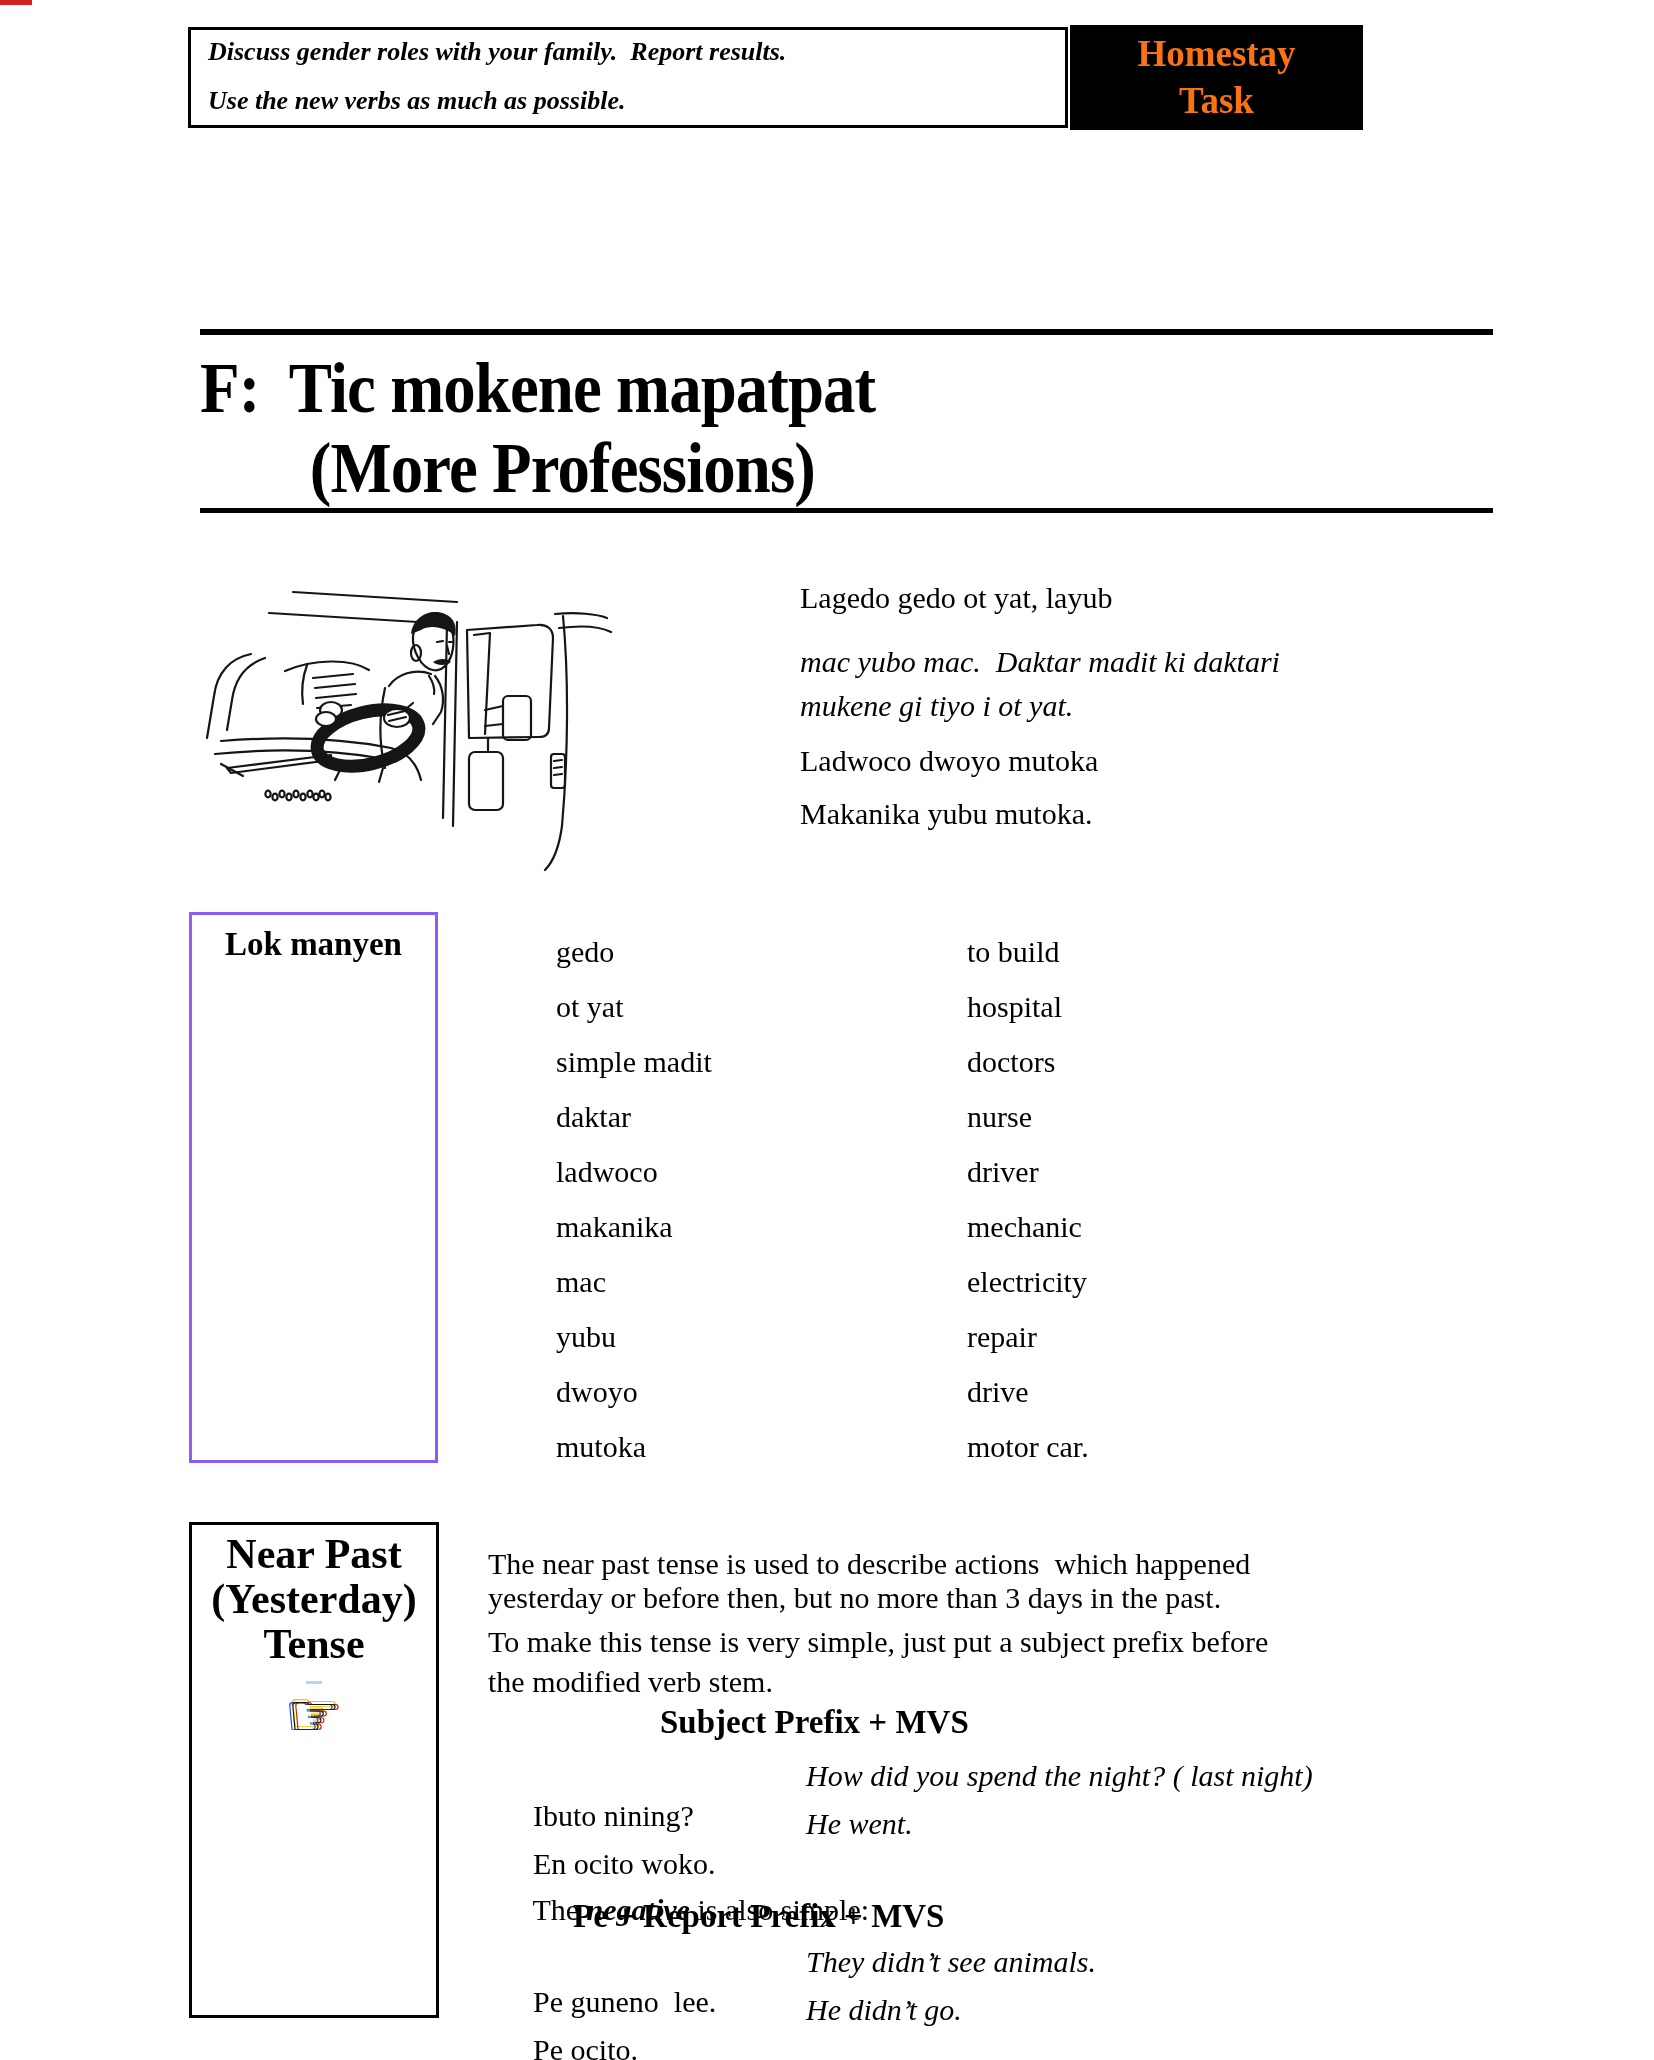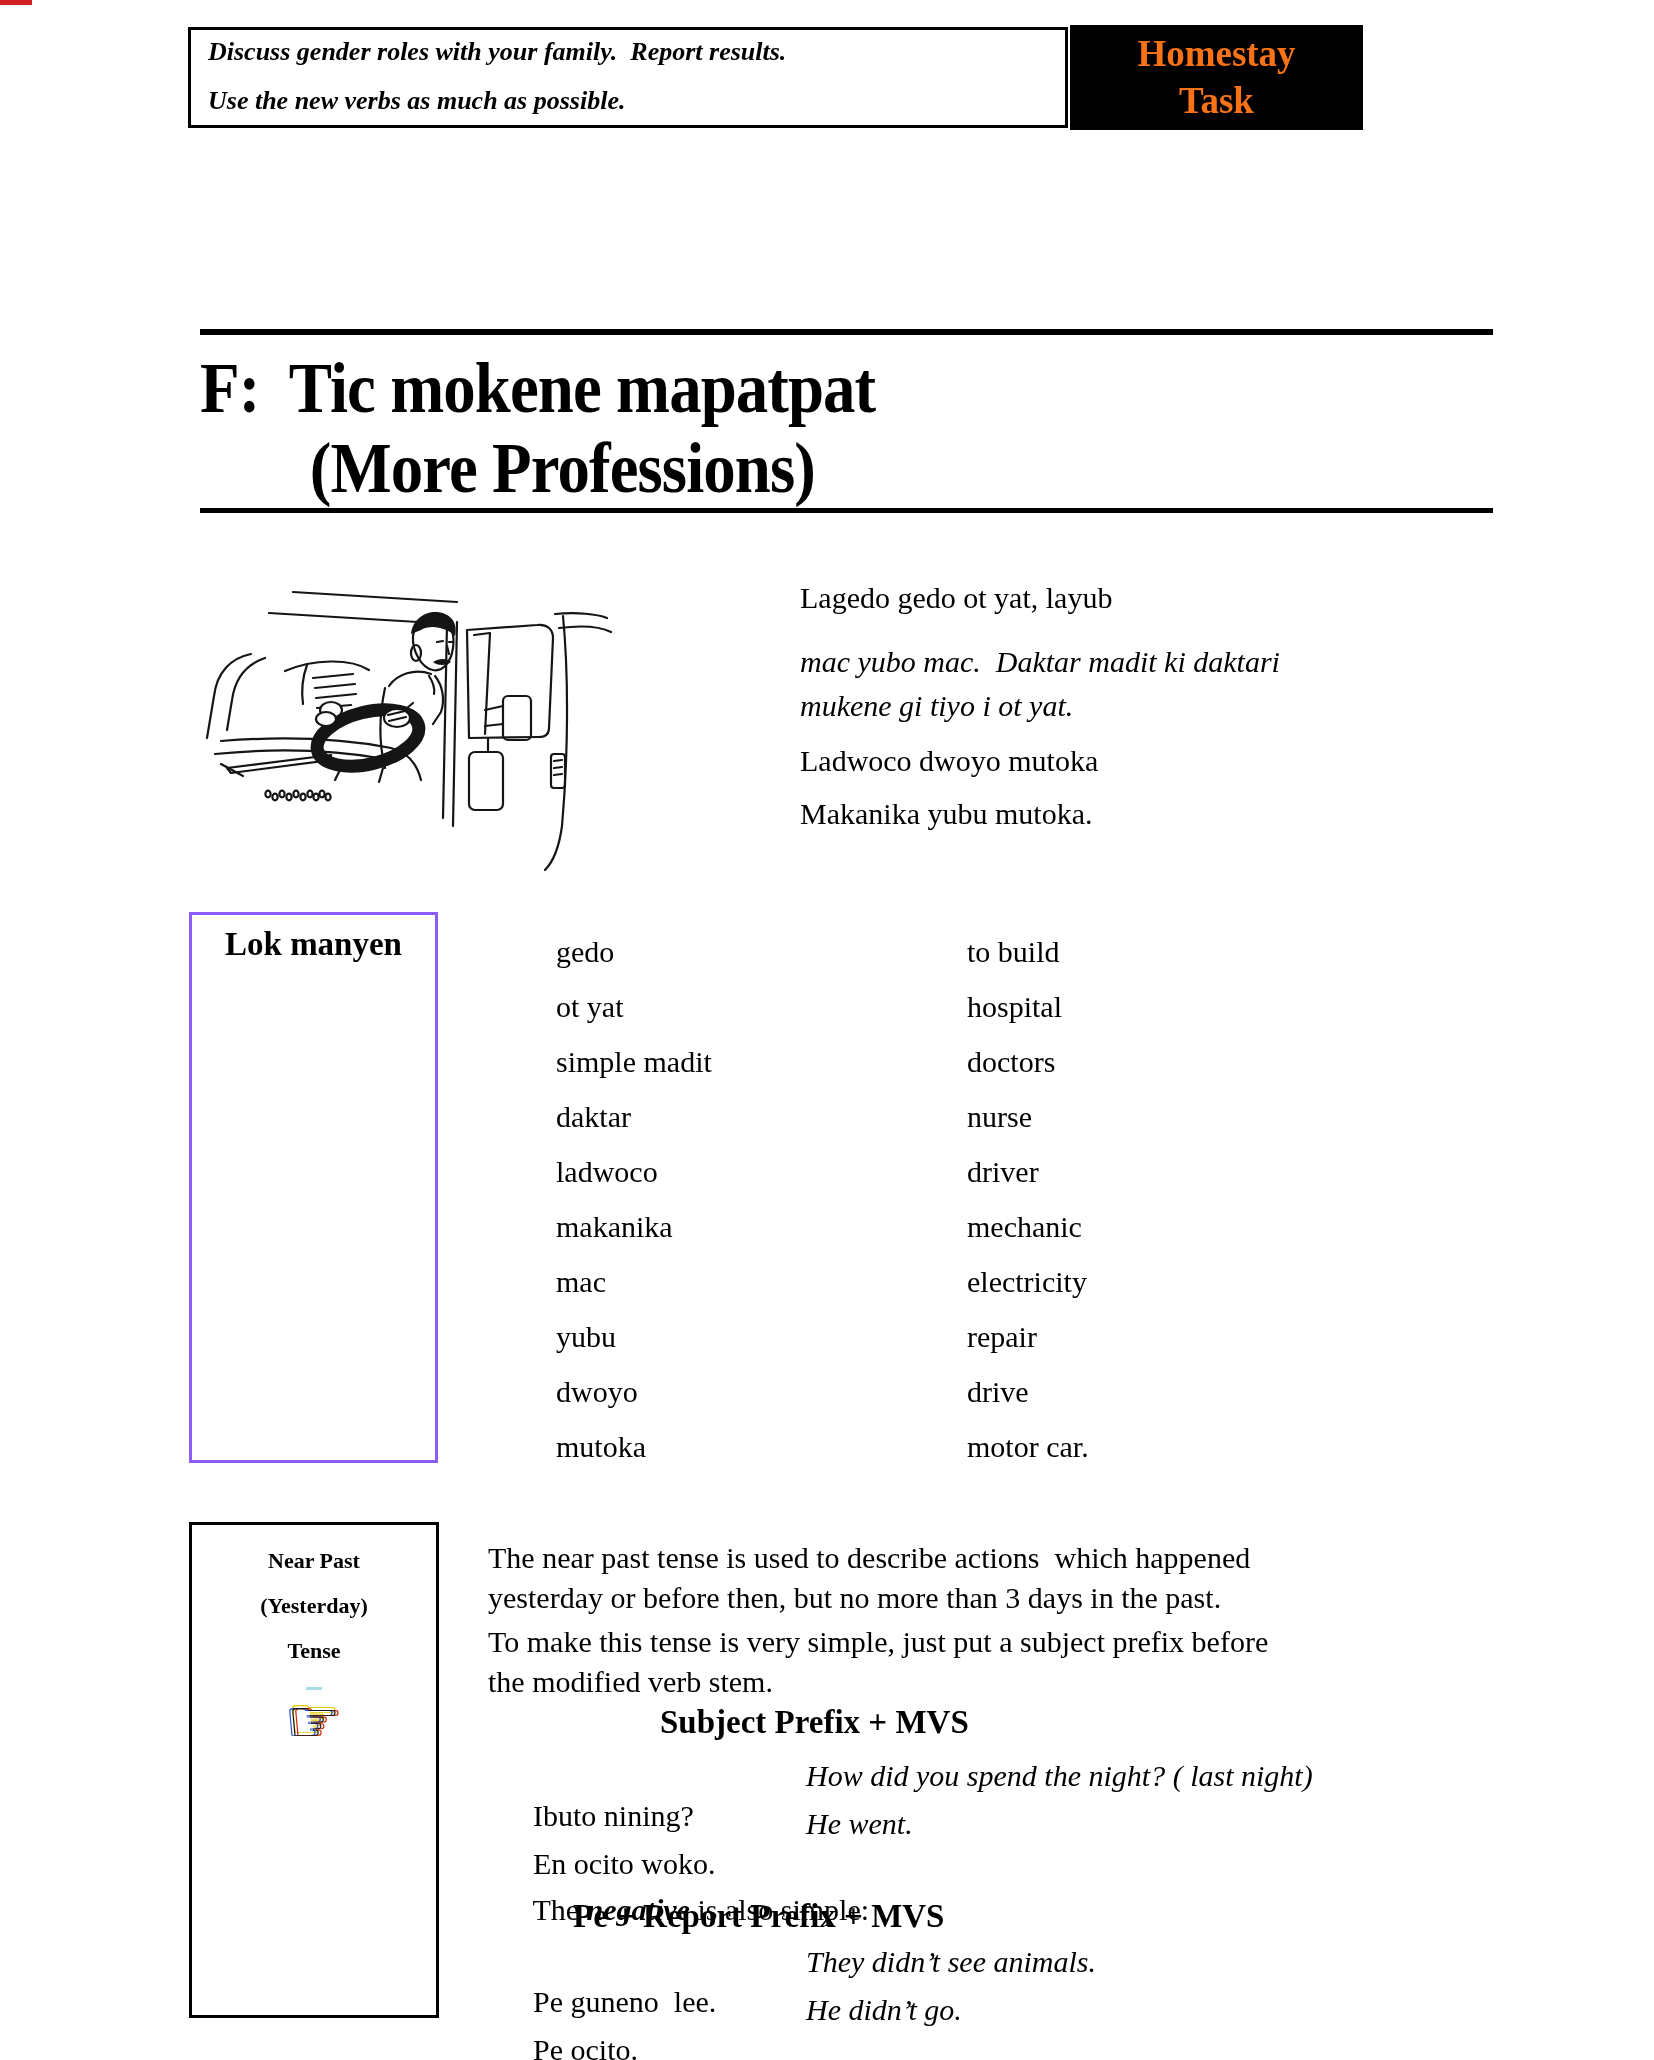--- a/index.html
+++ b/index.html
@@ -52,21 +52,21 @@
   .vocab-grid{
     position:absolute;left:556px;top:933px;
     display:grid;grid-template-columns:411px auto;grid-auto-rows:55px;
     font-size:30px;line-height:38px;
   }
   
   .nearpast-box{
     position:absolute;left:189px;top:1522px;width:250px;height:496px;
     border:3px solid #000;box-sizing:border-box;text-align:center;
   }
-  .nearpast-label{margin-top:13px;font-weight:bold;font-size:22px;line-height:45px;}
+  .nearpast-label{margin-top:7px;font-weight:bold;font-size:42px;line-height:45px;}
   .artifact-cyan{width:16px;height:3px;background:#a8dcе8;background:#a8dce8;margin:14px auto 0 auto;}
   .hand{
     font-size:60px;line-height:60px;margin-top:2px;color:#151515;
     text-shadow:3px 0 0 #cc2200,-3px 0 0 #2b50c8,0 -3px 0 #e8c800;
   }
   
   .grammar{position:absolute;left:488px;top:1528px;width:960px;height:520px;font-size:30px;}
   .gl{position:absolute;white-space:pre;line-height:40px;}
   .formula{font-weight:bold;font-size:33px;}
   .ex-en{position:absolute;left:318px;top:0;font-style:italic;white-space:pre;}
@@ -217,21 +217,21 @@
     <div class="nearpast-label">
       <div>Near Past</div>
       <div>(Yesterday)</div>
       <div>Tense</div>
     </div>
     <div class="artifact-cyan"></div>
     <div class="hand">☞</div>
   </div>
 
   <div class="grammar">
-    <div class="gl" style="top:10px;left:0;">The near past tense is used to describe actions  which happened</div>
+    <div class="gl" style="top:16px;left:0;">The near past tense is used to describe actions  which happened</div>
     <div class="gl" style="top:50px;left:0;">yesterday or before then, but no more than 3 days in the past.</div>
     <div class="gl" style="top:94px;left:0;">To make this tense is very simple, just put a subject prefix before</div>
     <div class="gl" style="top:134px;left:0;">the modified verb stem.</div>
 
     <div class="gl formula" style="top:174px;left:172px;">Subject Prefix + MVS</div>
 
     <div class="gl" style="top:228px;left:0;width:960px;">
       <span>Ibuto nining?</span>
       <span class="ex-en">How did you spend the night? ( last night)</span>
     </div>

